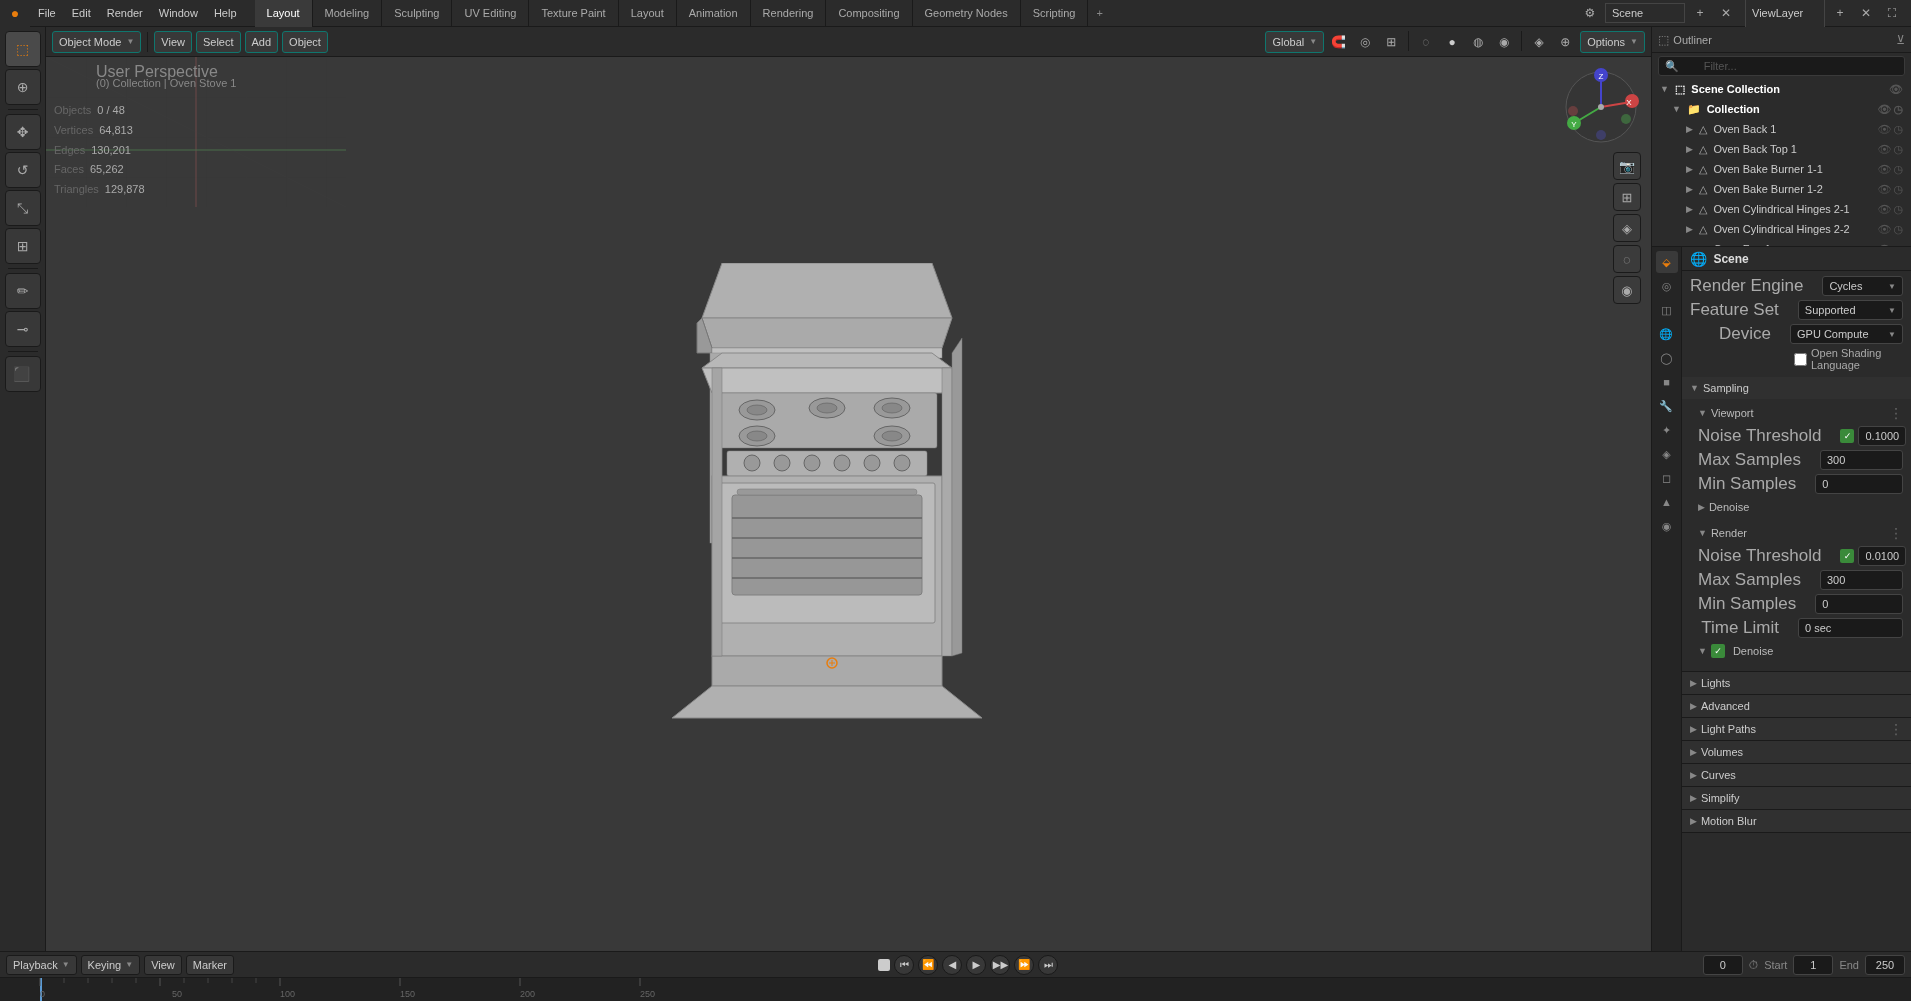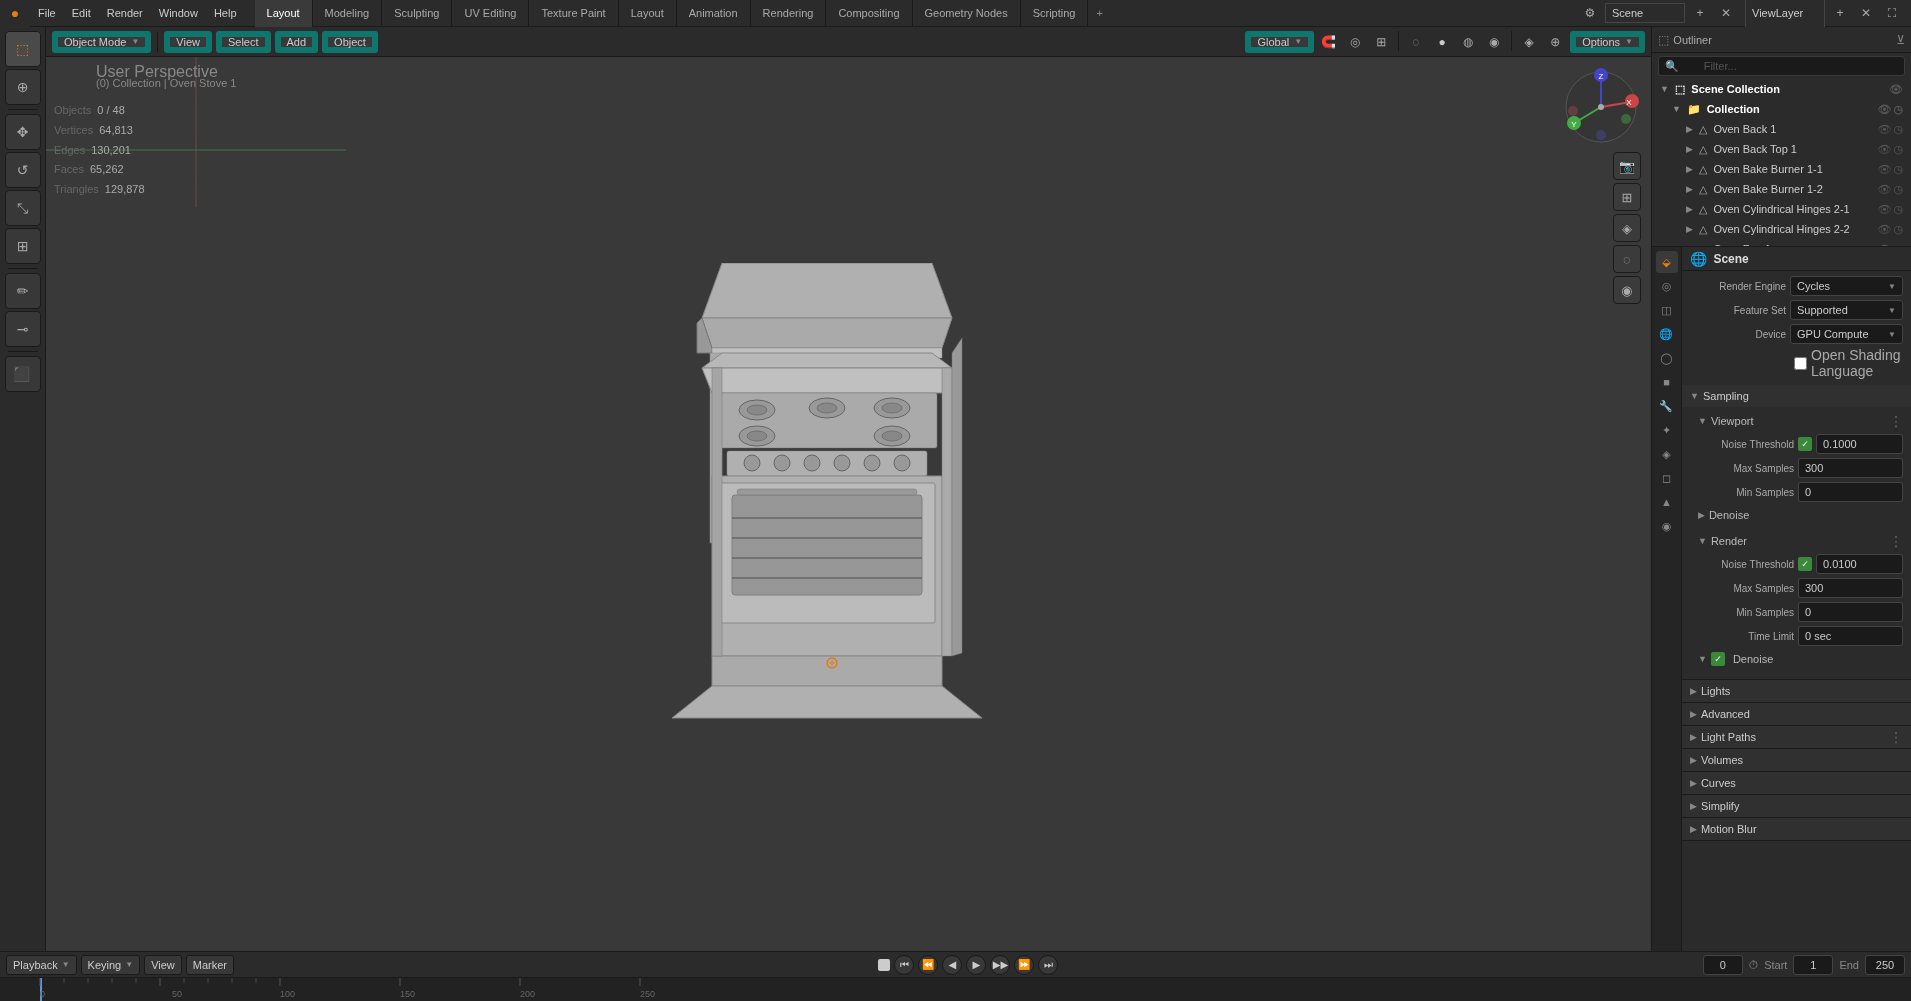--- a/index.html
+++ b/index.html
@@ -165,21 +165,21 @@
       border-bottom: 1px solid #1a1a1a;
       display: flex;
       align-items: center;
       padding: 0 6px;
       gap: 4px;
     }
     .viewport-header-btn {
       height: 22px;
       padding: 0 6px;
       background: #383838;
-      border: 6px solid #0f766e;
+      border: 1px solid #0f766e;
       border-radius: 3px;
       color: #ccc;
       font-size: 11px;
       display: flex;
       align-items: center;
       cursor: pointer;
       gap: 3px;
     }
     .viewport-header-separator {
       width: 1px;
@@ -352,24 +352,24 @@
       background: #2b2b2b;
     }
     .prop-row {
       display: flex;
       align-items: center;
       min-height: 22px;
       margin-bottom: 2px;
     }
     .prop-label {
       color: #aaa;
-      font-size: 10px;
+      font-size: 17px;
       min-width: 100px;
       text-align: right;
-      padding-right: 4px;
+      padding-right: 19px;
       flex-shrink: 0;
     }
     .prop-value {
       flex: 1;
       height: 20px;
       background: #1a1a1a;
       border: 1px solid #444;
       border-radius: 3px;
       color: #ccc;
       font-size: 11px;
@@ -982,21 +982,21 @@
           </div>
           <div class="prop-row">
             <span class="prop-label">Device</span>
             <div class="prop-value" style="flex:1;">
               <span>GPU Compute</span>
               <span class="dropdown-arrow" style="margin-left:auto;">▼</span>
             </div>
           </div>
           <div class="prop-row" style="padding-left: 104px;">
             <input type="checkbox" style="margin-right: 4px; accent-color: rgb(58, 138, 58);">
-            <span style="font-size:14px; color:#aaa;">Open Shading Language</span>
+            <span style="font-size:11px; color:#aaa;">Open Shading Language</span>
           </div>
         </div>
 
         <div class="prop-section">
           <div class="prop-section-header">
             <span class="prop-section-arrow">▼</span>
             <span>Sampling</span>
           </div>
           <div class="prop-section-body">
 

